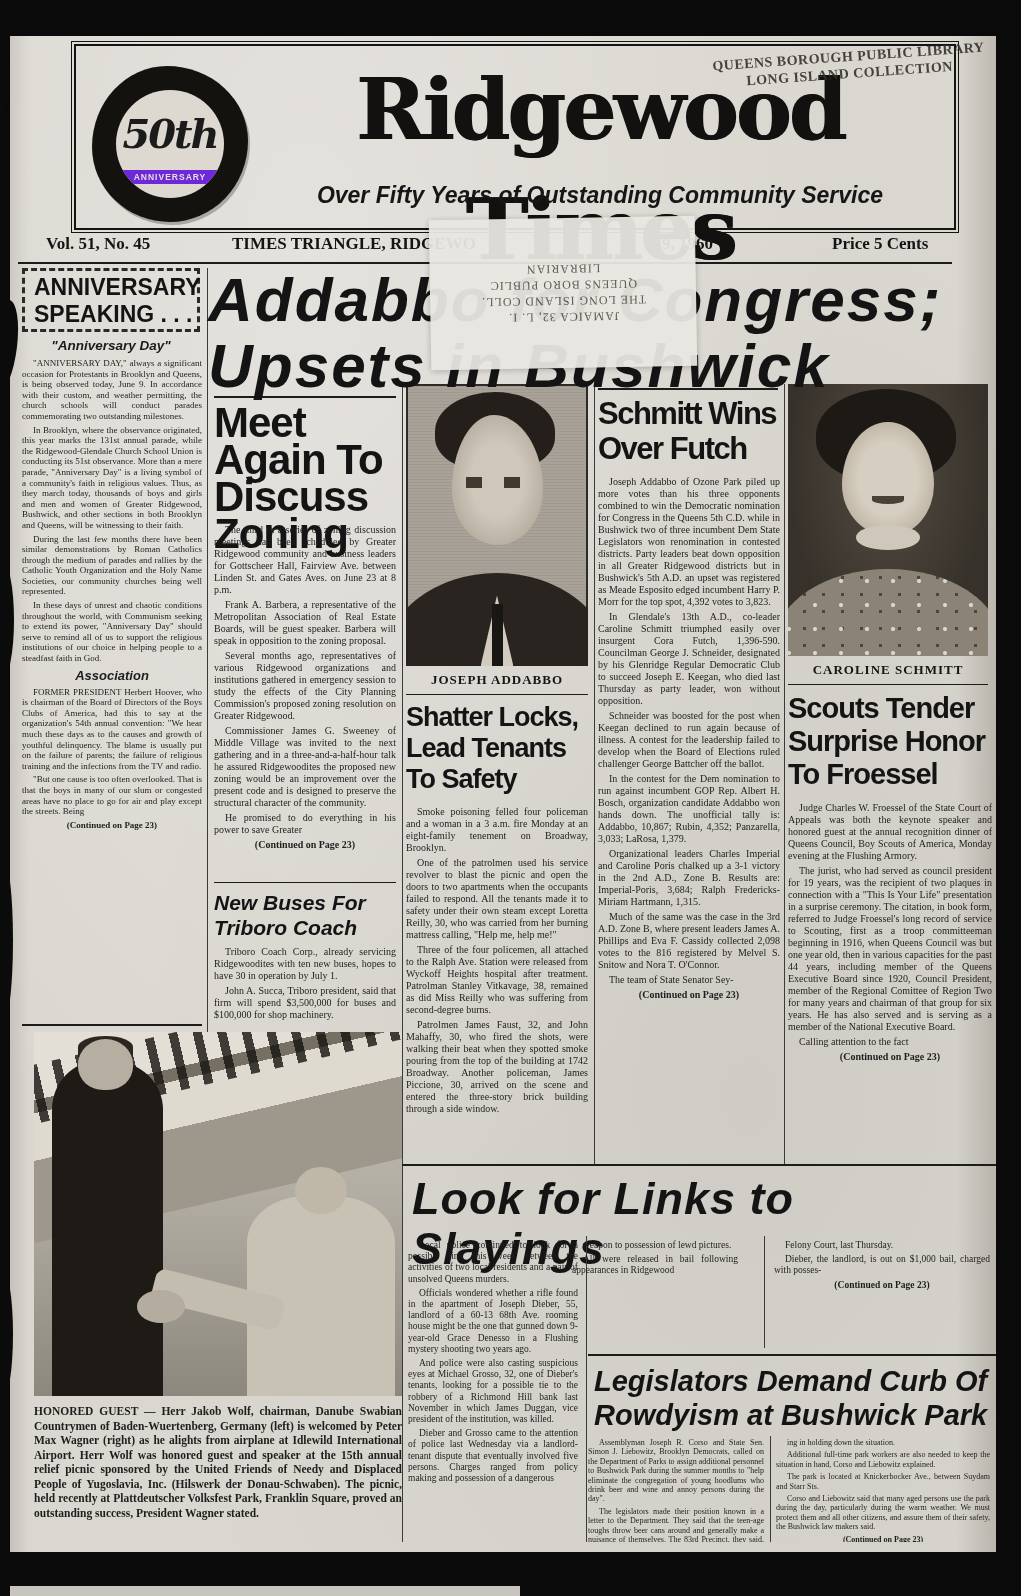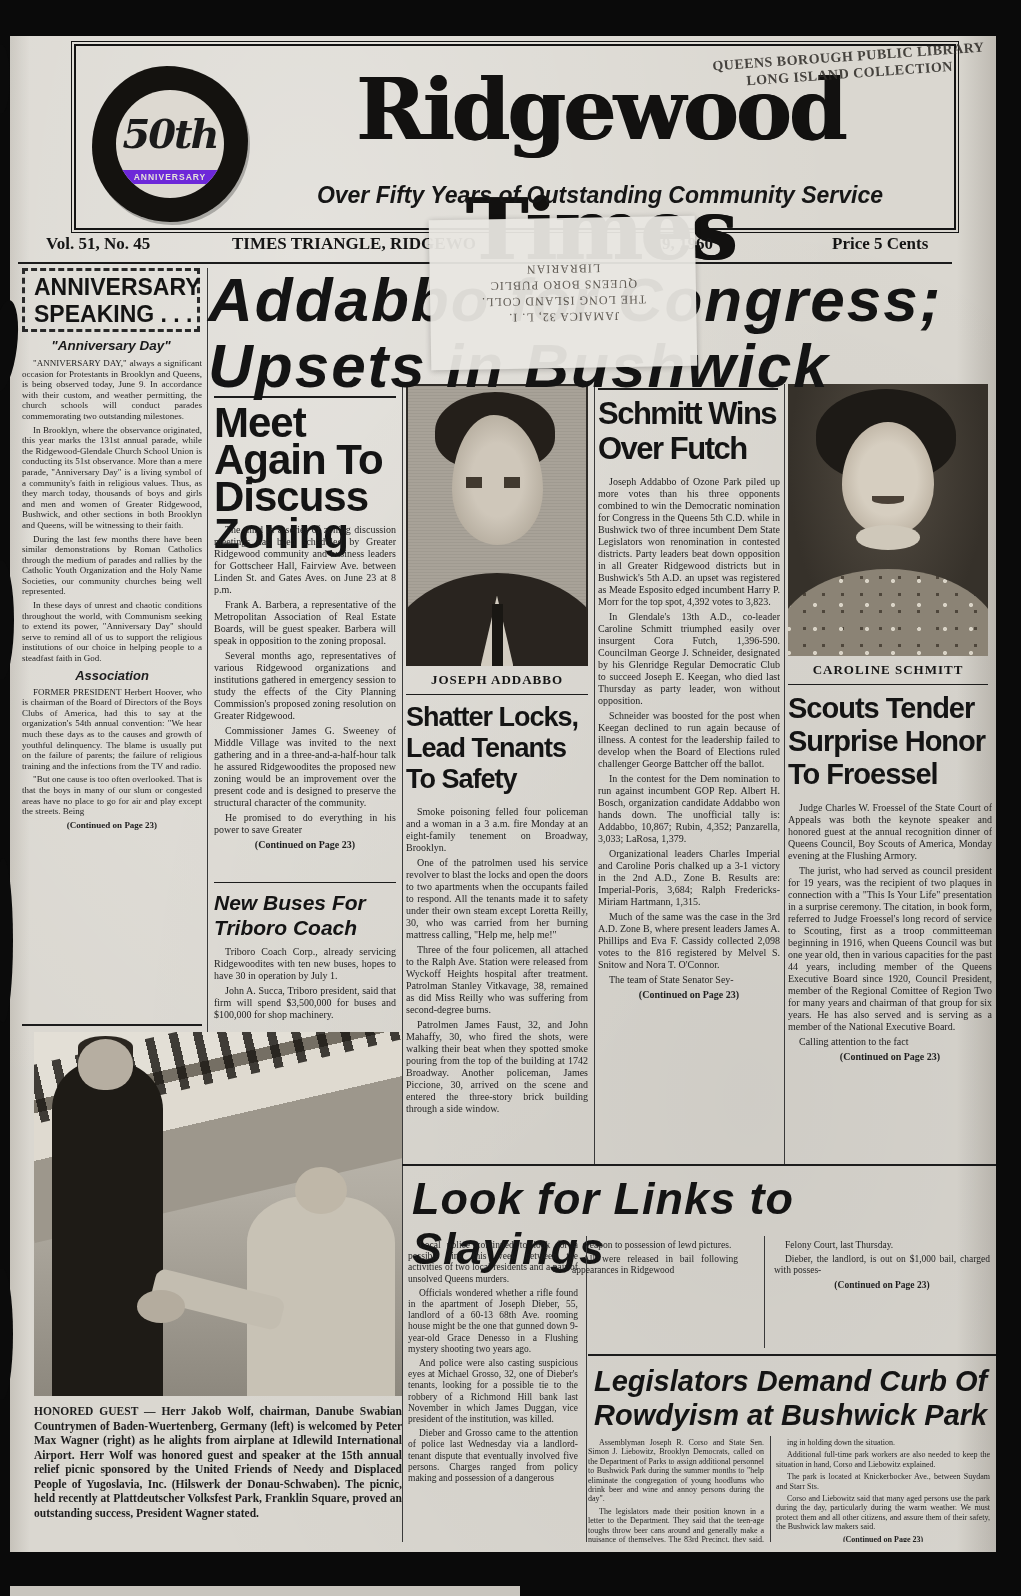--- a/index.html
+++ b/index.html
@@ -182,21 +182,21 @@
       <div class="add-eyes"></div>
       <div class="add-suit"></div>
       <div class="add-shirt"></div>
       <div class="add-tie"></div>
     </div>
     <div class="capt" style="left:396px;top:636px;width:182px;">JOSEPH ADDABBO</div>
     <div class="rule-h" style="left:396px;top:658px;width:182px;height:1px;"></div>
     <div class="col-hl" style="left:396px;top:666px;width:186px;font-size:27px;line-height:31px;letter-spacing:-1px;">Shatter Locks, Lead Tenants To Safety</div>
     <div class="body f10" style="left:396px;top:770px;width:182px;height:392px;">
       <p>Smoke poisoning felled four policeman and a woman in a 3 a.m. fire Monday at an eight-family tenement on Broadway, Brooklyn.</p>
-      <p>One of the patrolmen used his service revolver to blast the locks and open the doors to two apartments when the occupants failed to respond. All the tenants made it to safety under their own steam except Loretta Reilly, 30, who was carried from her burning mattress calling, "Help me, help me!"</p>
+      <p>One of the patrolmen used his service revolver to blast the picnic and open the doors to two apartments when the occupants failed to respond. All the tenants made it to safety under their own steam except Loretta Reilly, 30, who was carried from her burning mattress calling, "Help me, help me!"</p>
       <p>Three of the four policemen, all attached to the Ralph Ave. Station were released from Wyckoff Heights hospital after treatment. Patrolman Stanley Vitkavage, 38, remained as did Miss Reilly who was suffering from second-degree burns.</p>
       <p>Patrolmen James Faust, 32, and John Mahaffy, 30, who fired the shots, were walking their beat when they spotted smoke pouring from the top of the building at 1742 Broadway. Another policeman, James Piccione, 30, arrived on the scene and entered the three-story brick building through a side window.</p>
     </div>
 
     <div class="rule-h" style="left:588px;top:352px;width:180px;height:2px;"></div>
     <div class="col-hl" style="left:588px;top:360px;width:186px;font-size:31px;line-height:35px;letter-spacing:-1.5px;">Schmitt Wins Over Futch</div>
     <div class="body f10" style="left:588px;top:440px;width:182px;height:700px;">
       <p>Joseph Addabbo of Ozone Park piled up more votes than his three opponents combined to win the Democratic nomination for Congress in the Queens 5th C.D. while in Bushwick two of three incumbent Dem State Legislators won renomination in contested districts. Party leaders beat down opposition in all Greater Ridgewood districts but in Bushwick's 5th A.D. an upset was registered as Meade Esposito edged incumbent Harry P. Morr for the top spot, 4,392 votes to 3,823.</p>
       <p>In Glendale's 13th A.D., co-leader Caroline Schmitt triumphed easily over insurgent Cora Futch, 1,396-590. Councilman George J. Schneider, designated by his Glenridge Regular Democratic Club to succeed Joseph E. Keegan, who died last Thursday as party leader, won without opposition.</p>
       <p>Schneider was boosted for the post when Keegan declined to run again because of illness. A contest for the leadership failed to develop when the Board of Elections ruled challenger George Battcher off the ballot.</p>

